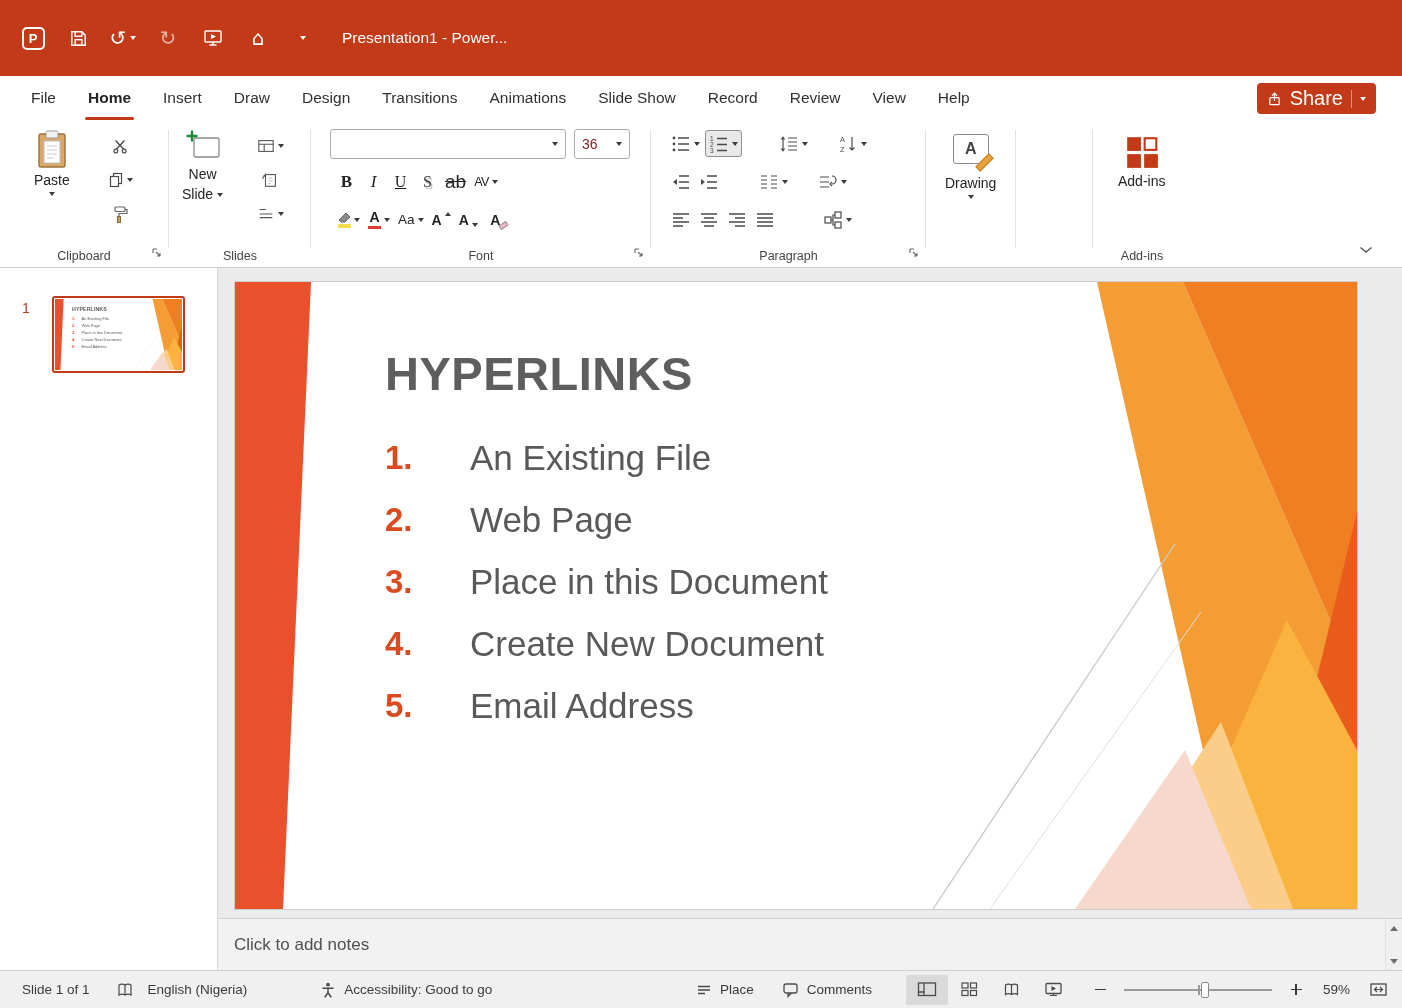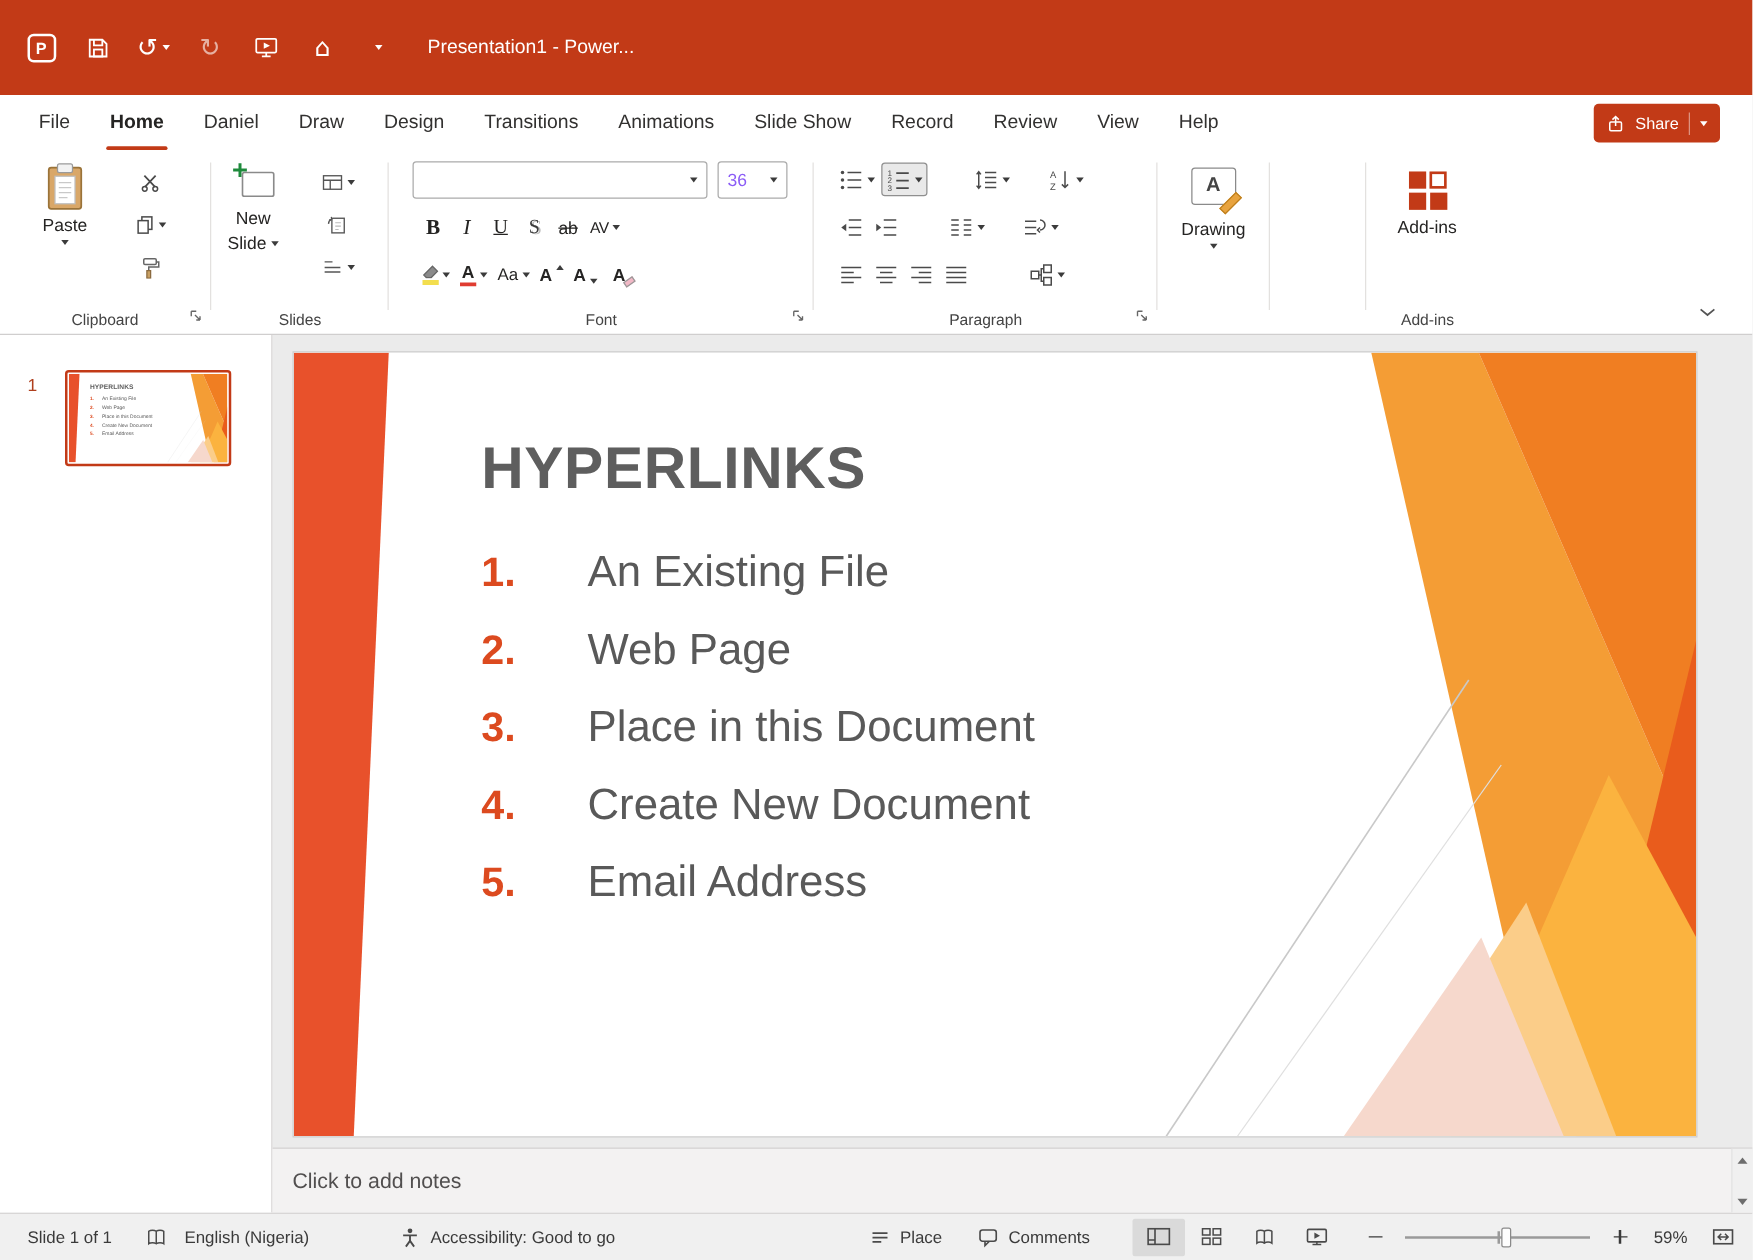--- a/index.html
+++ b/index.html
@@ -28,44 +28,44 @@
   .wb-close::before{transform:rotate(45deg)}
   .wb-close::after{transform:rotate(-45deg)}
   .caret{display:inline-block;width:0;height:0;border-left:3.5px solid transparent;border-right:3.5px solid transparent;border-top:4px solid #3b3b3b}
   .caret.w{border-top-color:#fff}
 
   
   .menubar{height:44px;background:#fff;display:flex;align-items:center;padding-left:15px;position:relative;flex:0 0 auto}
   .mtab{padding:0 16px;font-size:15.5px;color:#323130;height:44px;display:flex;align-items:center;position:relative;cursor:pointer;white-space:nowrap}
   .mtab.active{font-weight:bold;color:#252423}
   .mtab.active::after{content:"";position:absolute;left:13px;right:13px;bottom:0;height:3px;background:#C23A17;border-radius:1.5px}
-  .share-btn{position:absolute;right:26px;top:7px;height:31px;background:#C23A17;border-radius:4px;color:#fff;display:flex;align-items:center;gap:8px;padding:0 10px;font-size:13px;cursor:pointer}
+  .share-btn{position:absolute;right:26px;top:7px;height:31px;background:#C23A17;border-radius:4px;color:#fff;display:flex;align-items:center;gap:8px;padding:0 10px;font-size:20px;cursor:pointer}
   .share-div{width:1px;height:18px;background:rgba(255,255,255,.45)}
 
   
   .ribbon{height:148px;background:#fff;border-bottom:1px solid #D0CECE;position:relative;flex:0 0 auto;font-size:14px}
   .rdiv{position:absolute;top:10px;height:118px;width:1px;background:#E3E1DF}
   .rgroup{position:absolute;top:0;height:148px}
   .glabel{position:absolute;left:0;right:0;bottom:5px;text-align:center;font-size:12.5px;color:#444;white-space:nowrap}
   .launcher{position:absolute;right:6px;bottom:7px;cursor:pointer}
   .bigbtn{position:absolute;top:9px;display:flex;flex-direction:column;align-items:center;gap:3px;cursor:pointer}
   .bb-label{font-size:14px;color:#252423;line-height:17px;white-space:nowrap}
   .mini-col{position:absolute;display:flex;flex-direction:column;gap:5px}
   .mini-btn{width:44px;height:29px;display:flex;align-items:center;justify-content:center;gap:3px;border-radius:3px;cursor:pointer}
   .combo{position:absolute;height:30px;border:1px solid #ABABAB;border-radius:3px;background:#fff;display:flex;align-items:center;padding:0 7px;cursor:pointer}
   .combo .spacer{flex:1}
-  .combo-val{font-size:14px;color:#8b5cf6}
+  .combo-val{font-size:14px;color:#7f1d1d}
   .rrow{position:absolute;display:flex;align-items:center;gap:2px}
   .tbtn{min-width:25px;height:27px;display:flex;align-items:center;justify-content:center;gap:3px;border-radius:3px;padding:0 3px;color:#252423;cursor:pointer}
   .tbtn.pressed{background:#E9E9E9;border:1px solid #8F8F8F}
   .fB{font-family:"Liberation Serif",serif;font-weight:bold;font-size:17px}
   .fI{font-family:"Liberation Serif",serif;font-style:italic;font-size:17px}
   .fU{font-family:"Liberation Serif",serif;font-size:16px;text-decoration:underline}
   .fS{font-family:"Liberation Serif",serif;font-size:16px;color:#3b3b3b;text-shadow:1.5px 1.5px 0 #bdbdbd}
-  .fstrike{font-size:14px;text-decoration:line-through}
+  .fstrike{font-size:19px;text-decoration:line-through}
   .fAV{font-size:12.5px;letter-spacing:-.5px}
   .fAa{font-size:13.5px}
   .fletter{font-size:14px;font-weight:bold;line-height:1}
   .mini-caret{width:0;height:0;border-left:3px solid transparent;border-right:3px solid transparent}
   .mini-caret.up{border-bottom:4px solid #3b3b3b;align-self:flex-start;margin-top:6px}
   .mini-caret.down{border-top:4px solid #3b3b3b;align-self:flex-end;margin-bottom:6px}
   .fcolor{display:flex;flex-direction:column;align-items:center;line-height:1}
   .cbar{width:13px;height:3.5px;margin-top:1.5px}
   .cbar.red{background:#E03C31}
   .cbar.hl{background:#F3DE4E}
@@ -154,21 +154,21 @@
       <div class="tb-btn">
         <span class="caret w"></span>
       </div>
     </div>
     <div class="tb-title">Presentation1  -  Power...</div>
   </header>
 
   <nav class="menubar">
     <div class="mtab">File</div>
     <div class="mtab active">Home</div>
-    <div class="mtab">Daniel</div>
+    <div class="mtab">Insert</div>
     <div class="mtab">Draw</div>
     <div class="mtab">Design</div>
     <div class="mtab">Transitions</div>
     <div class="mtab">Animations</div>
     <div class="mtab">Slide Show</div>
     <div class="mtab">Record</div>
     <div class="mtab">Review</div>
     <div class="mtab">View</div>
     <div class="mtab">Help</div>
     <div class="share-btn">

